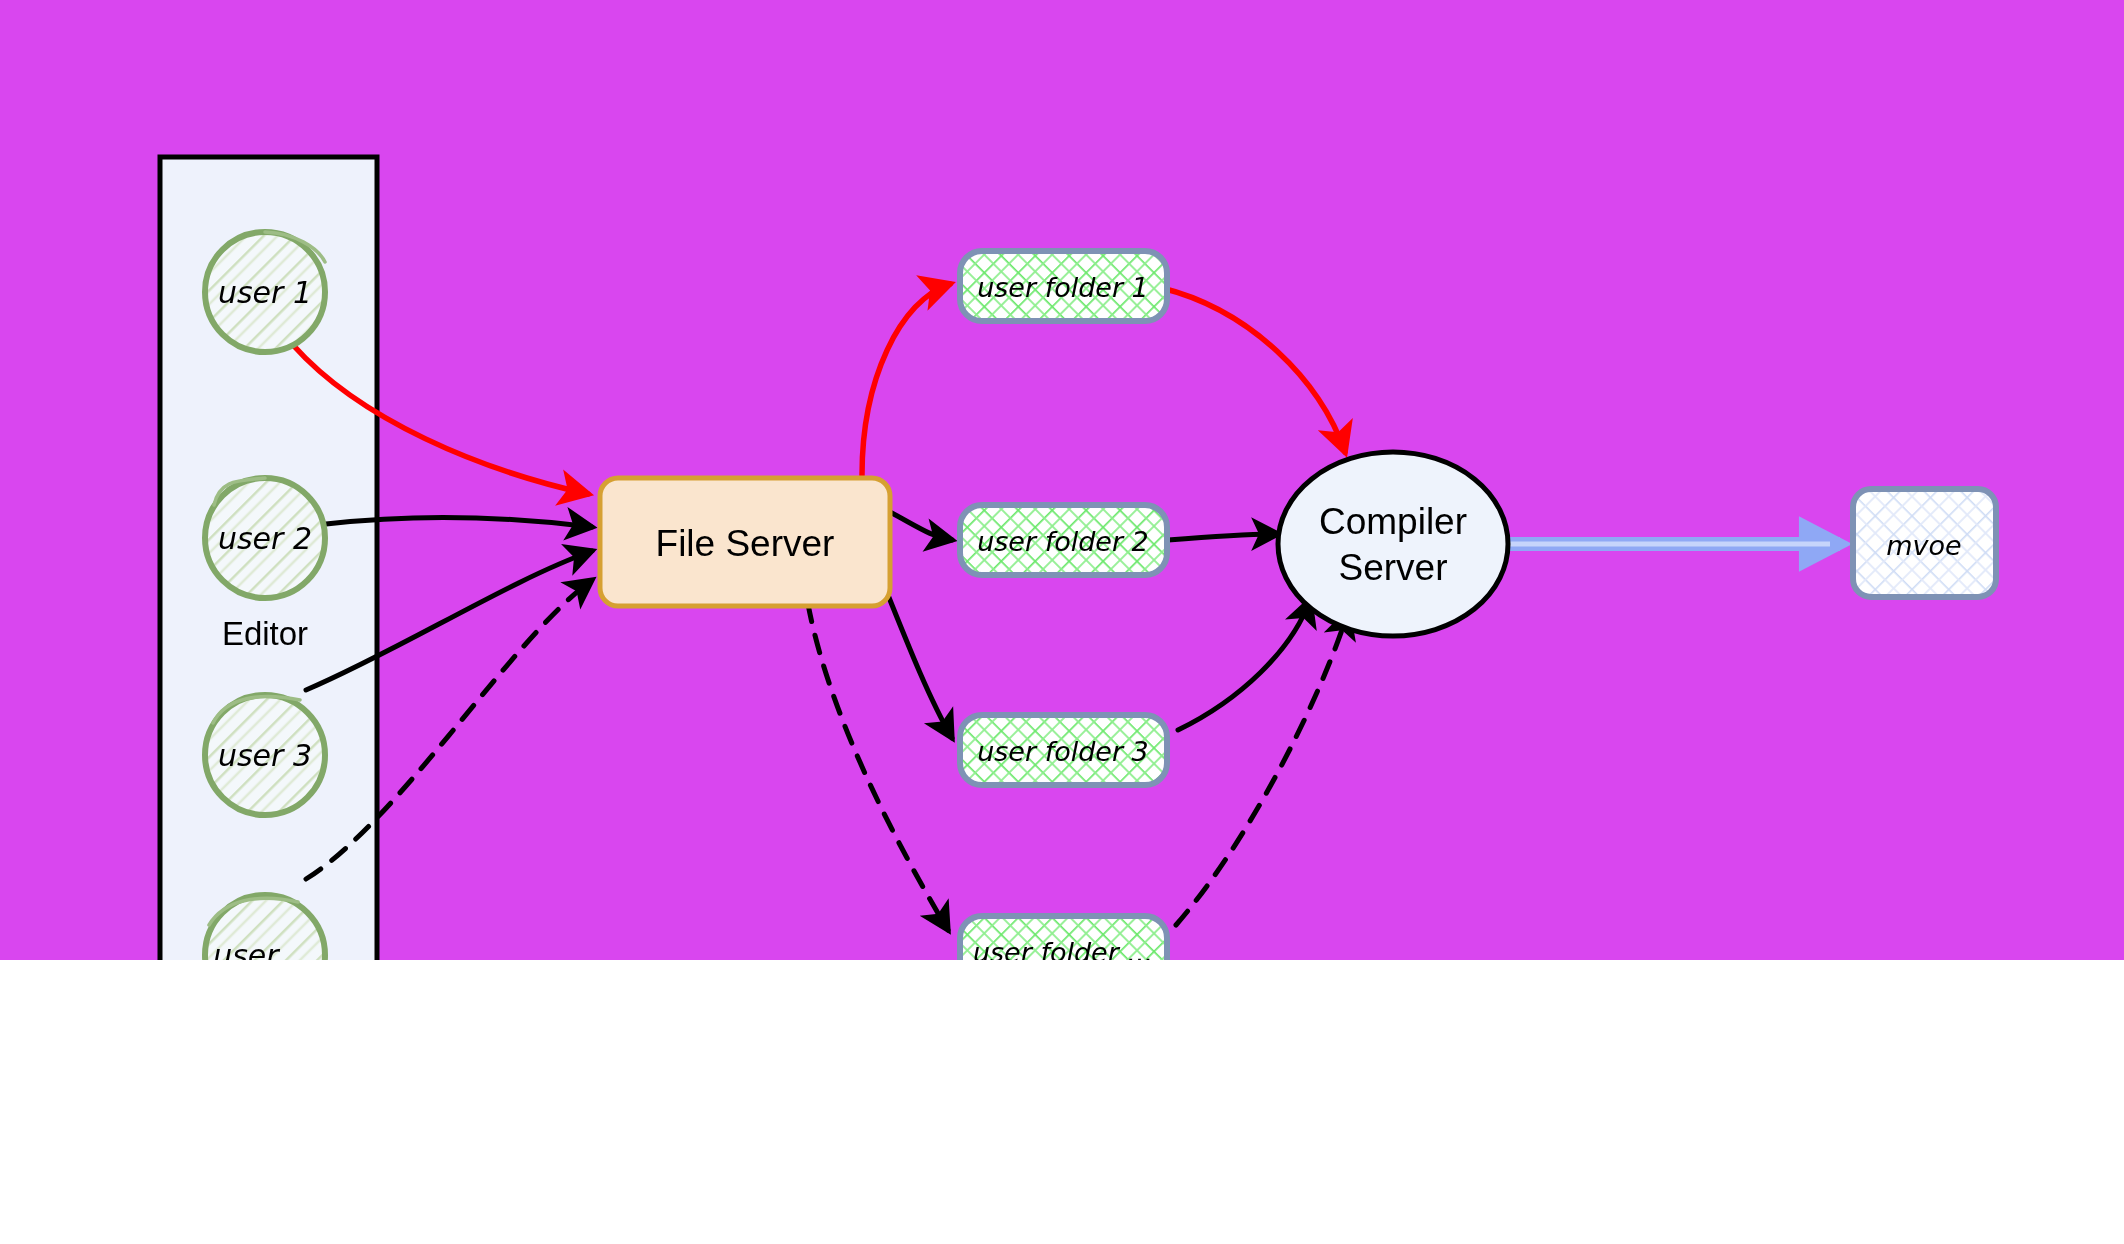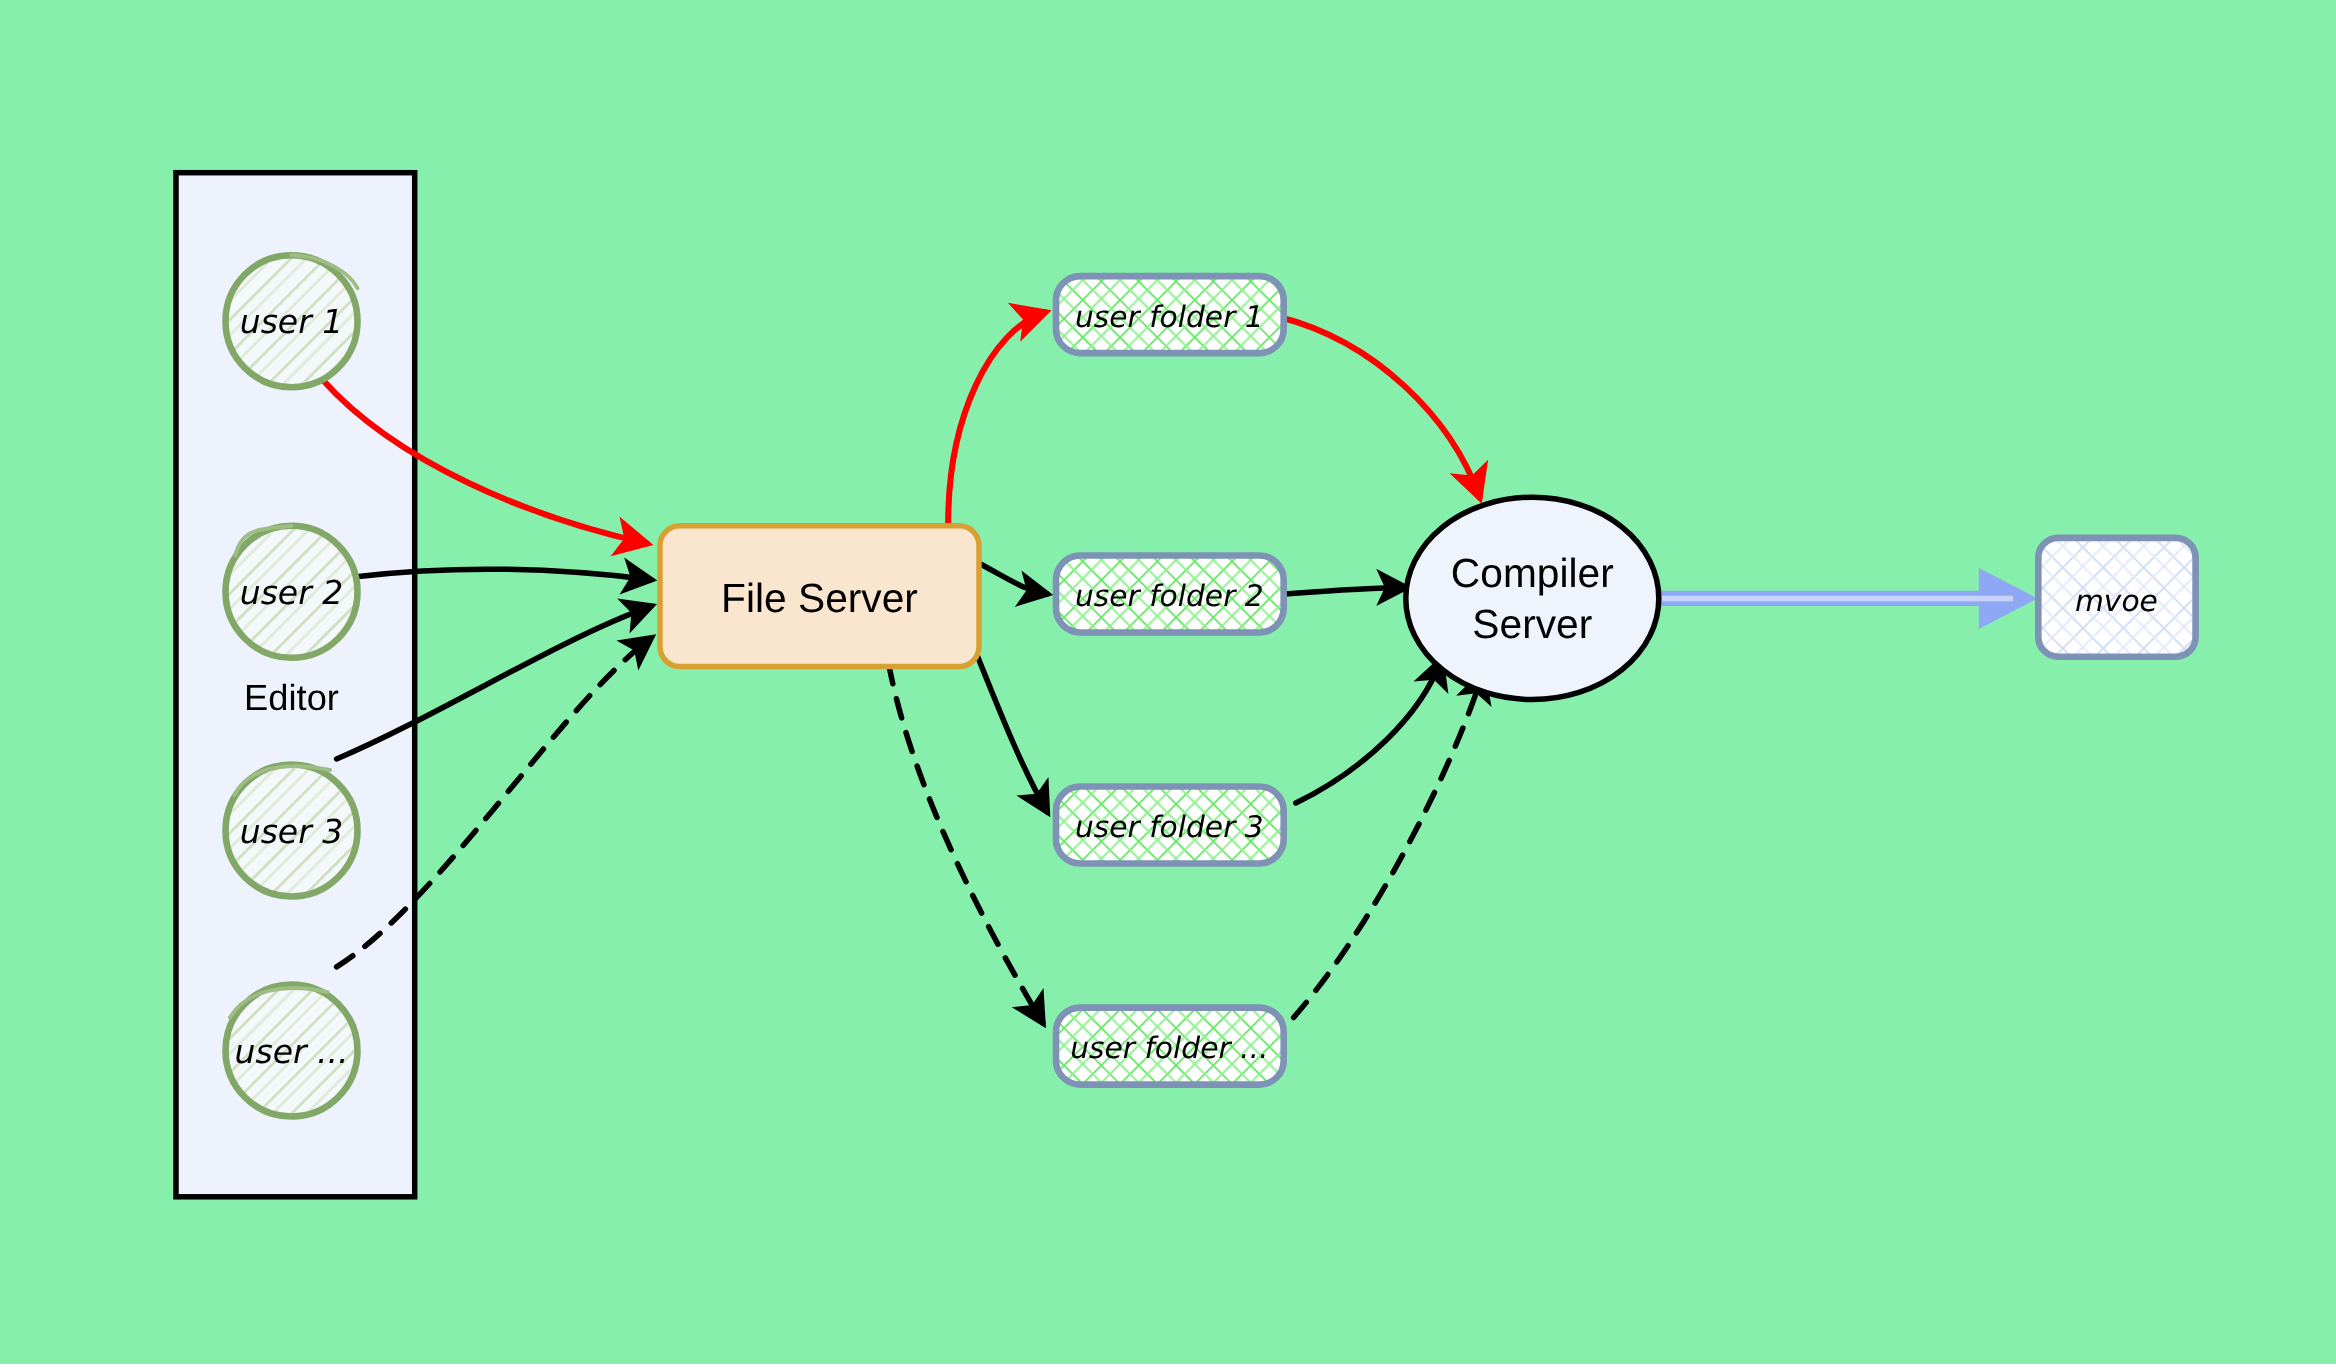--- a/index.html
+++ b/index.html
@@ -7,22 +7,22 @@
     margin: 0;
     padding: 0;
     background: #ffffff;
   }
   body {
     font-family: "Liberation Sans", sans-serif;
   }
   #canvas {
     position: relative;
     width: 2124px;
-    height: 1240px;
-    background: #86efac;
+    height: 960px;
+    background: #d946ef;
     overflow: hidden;
   }
   #diagram-svg {
     position: absolute;
     left: 0;
     top: 0;
     width: 2124px;
     height: 1244px;
   }
   .node-label-sans {

